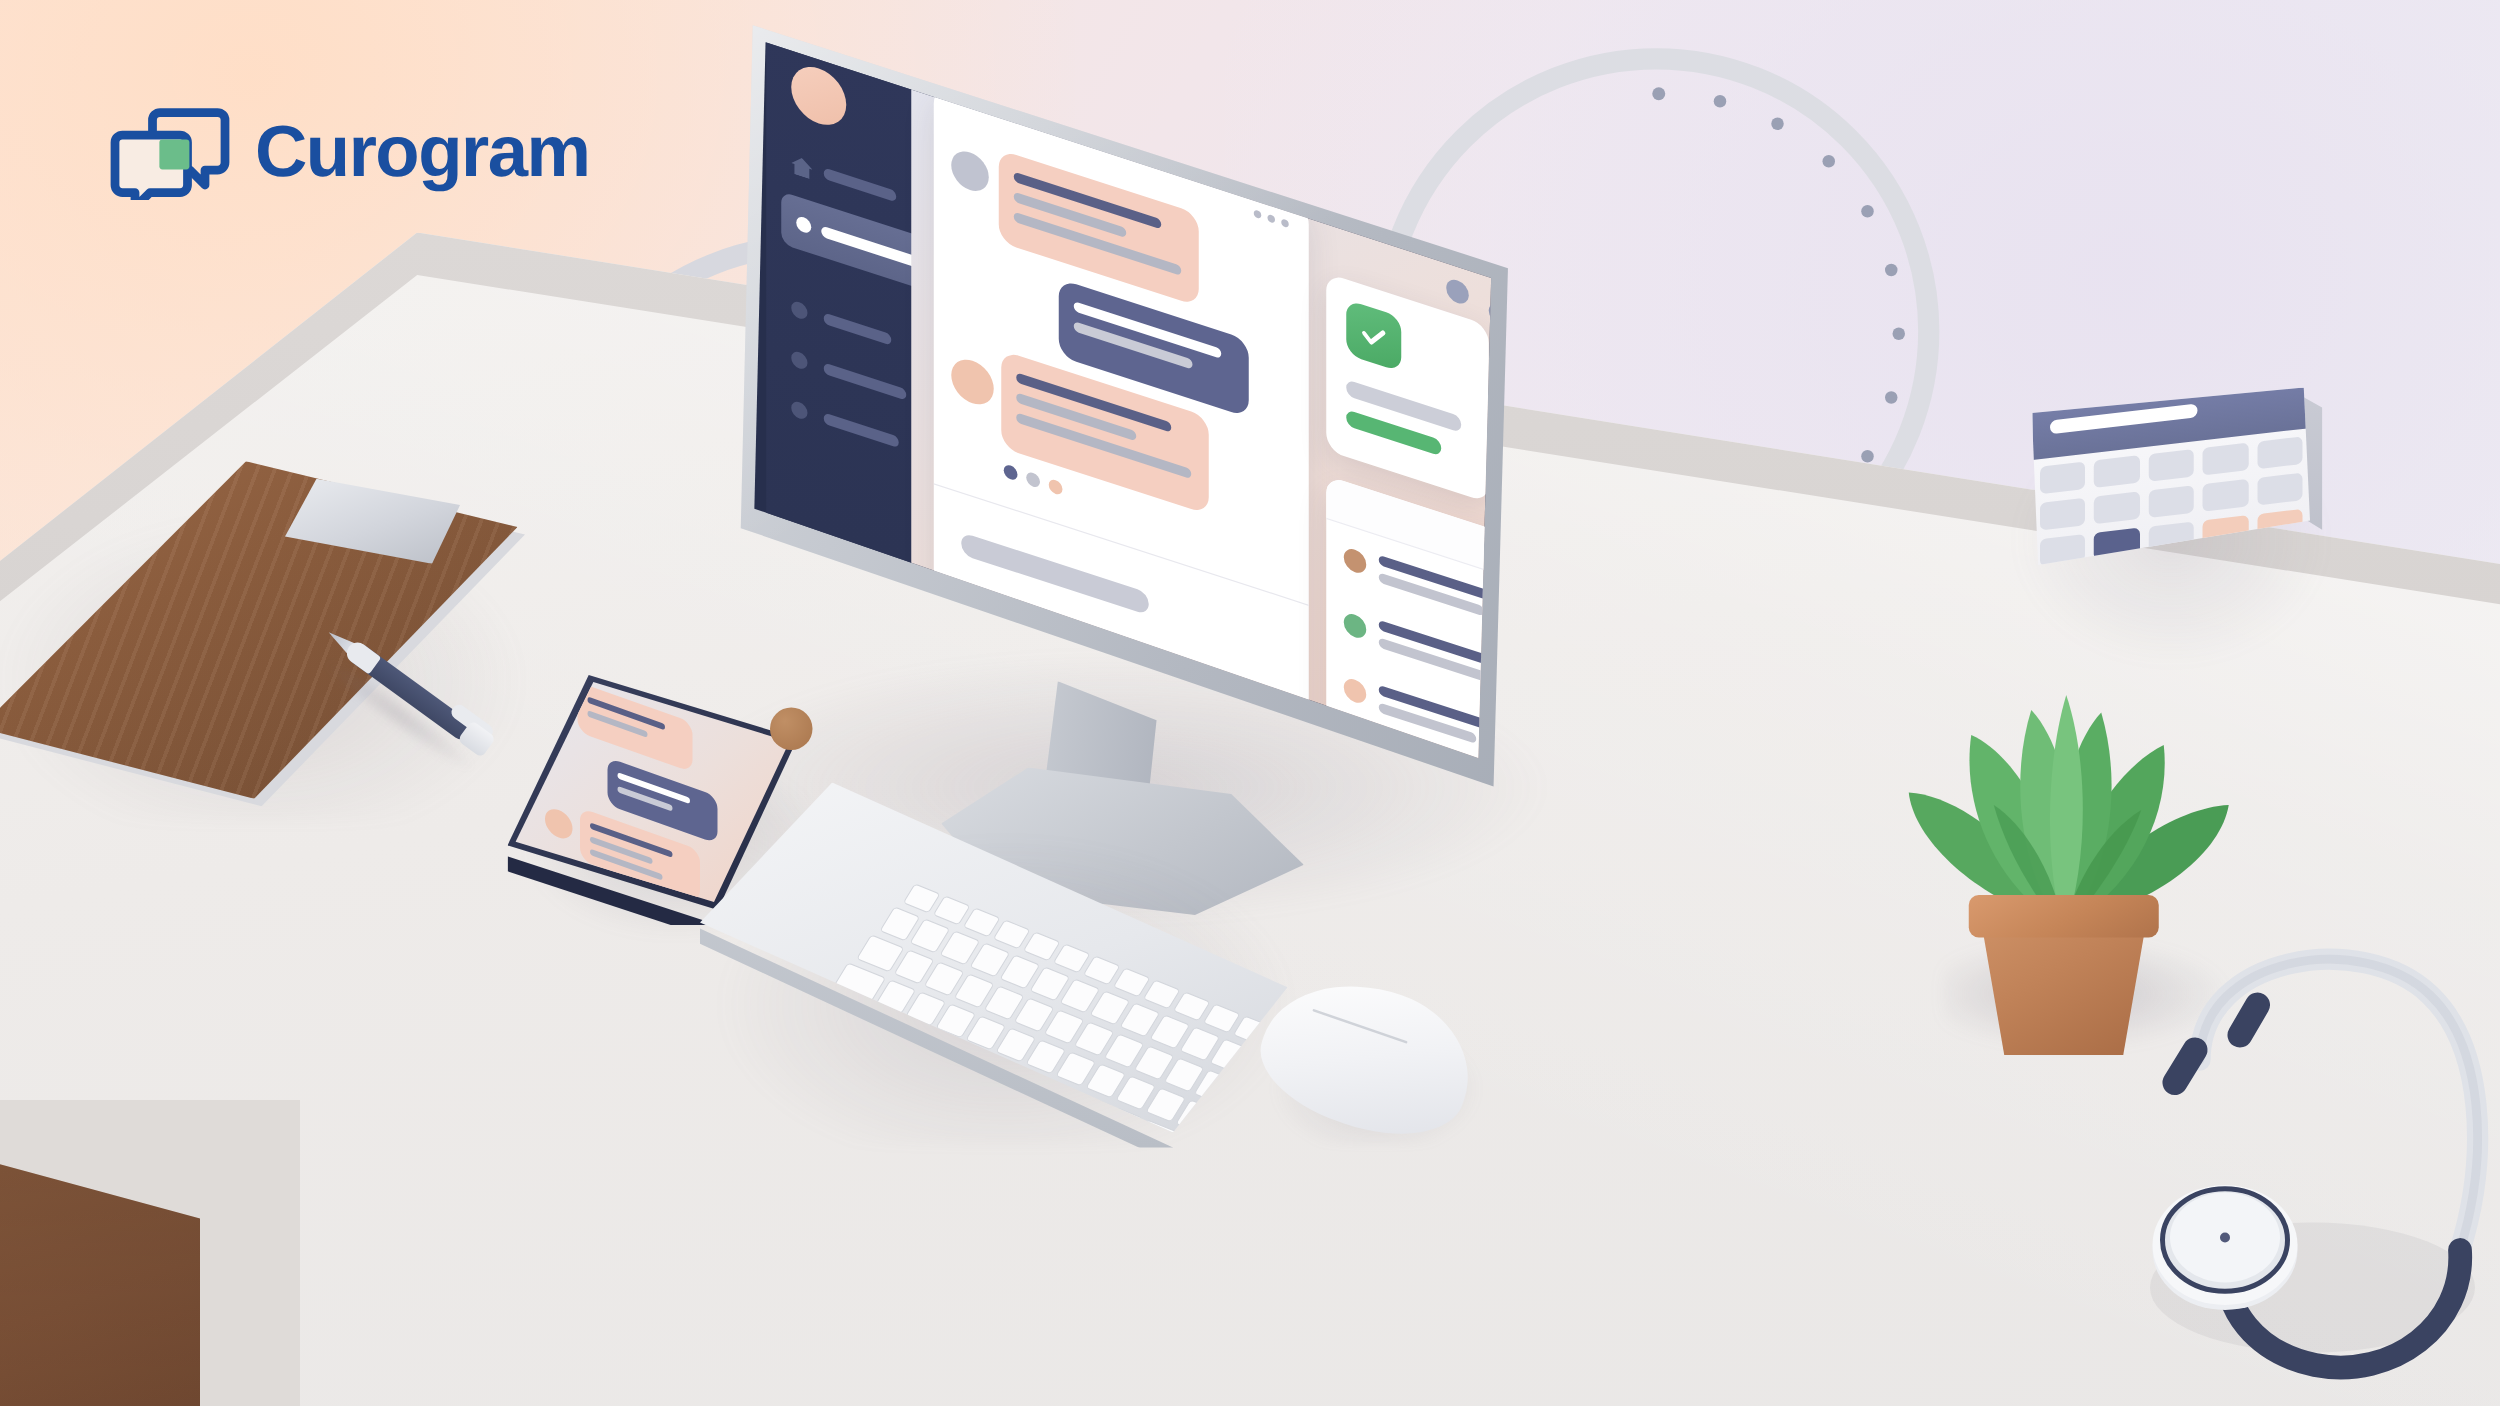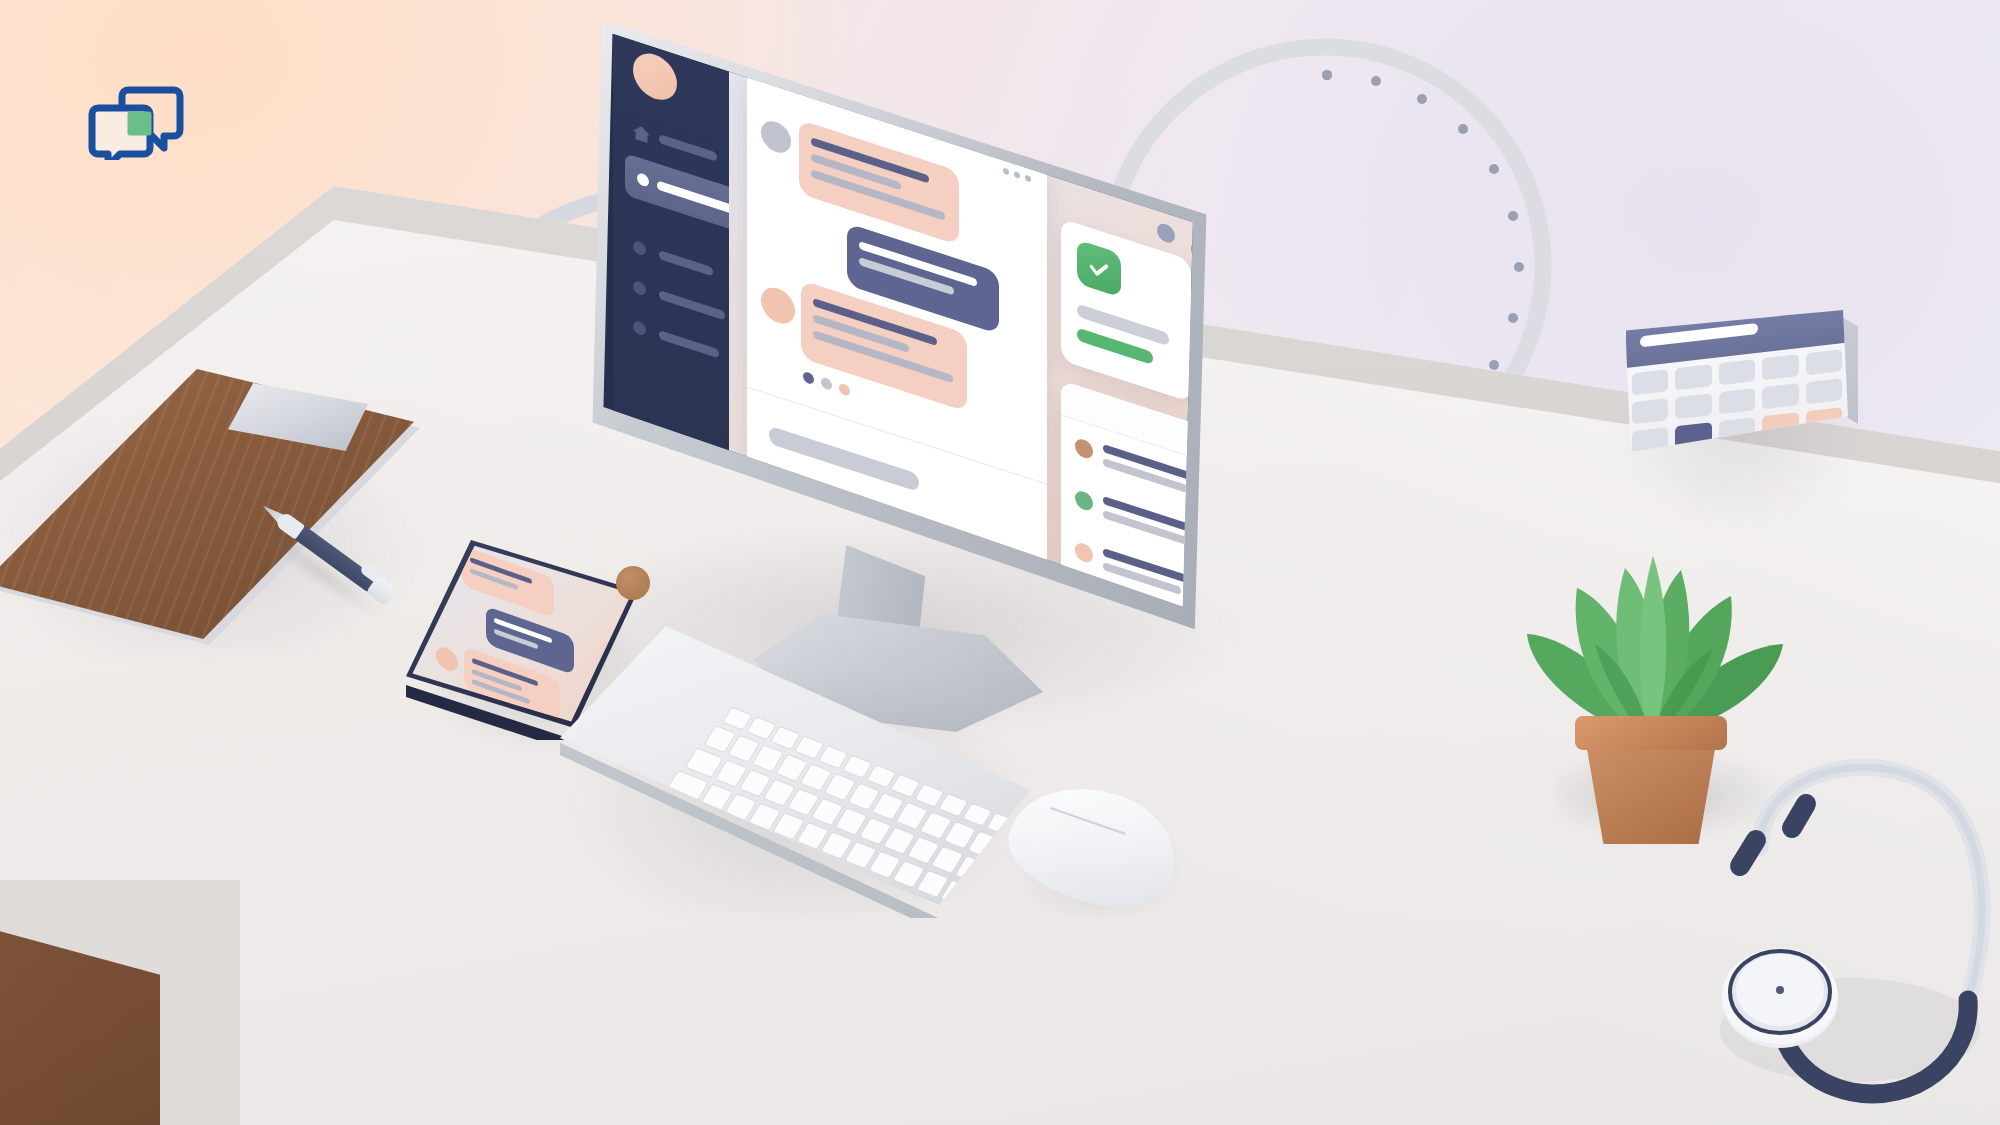--- a/index.html
+++ b/index.html
@@ -424,20 +424,21 @@
     <div class="mark">
       <svg width="96" height="76" viewBox="0 0 96 76">
 
         <path d="M40 6 h46 a6 6 0 0 1 6 6 v34 a6 6 0 0 1 -6 6 h-10 l0 12 -12 -12 h-24 a6 6 0 0 1 -6 -6 v-34 a6 6 0 0 1 6 -6 z" fill="none" stroke="#1a4fa0" stroke-width="7" stroke-linejoin="round"></path>
 
         <path d="M10 24 h46 a6 6 0 0 1 6 6 v34 a6 6 0 0 1 -6 6 h-24 l-12 12 0 -12 h-10 a6 6 0 0 1 -6 -6 v-34 a6 6 0 0 1 6 -6 z" fill="#f8ece3" stroke="#1a4fa0" stroke-width="7" stroke-linejoin="round"></path>
 
         <rect x="39.5" y="27.5" width="24" height="24" rx="2.5" fill="#6bbd8a"></rect>
       </svg>
     </div>
+    <div class="word">Curogram</div>
   </div>
 
   <div id="calendar">
     <div class="cal-shadow"></div>
     <div class="cal-side"></div>
     <div class="cal-body"></div>
     <div class="cal-plane">
       <div class="cal-inner">
         <div class="cal-header">
           <div class="cal-header-bar"></div>

